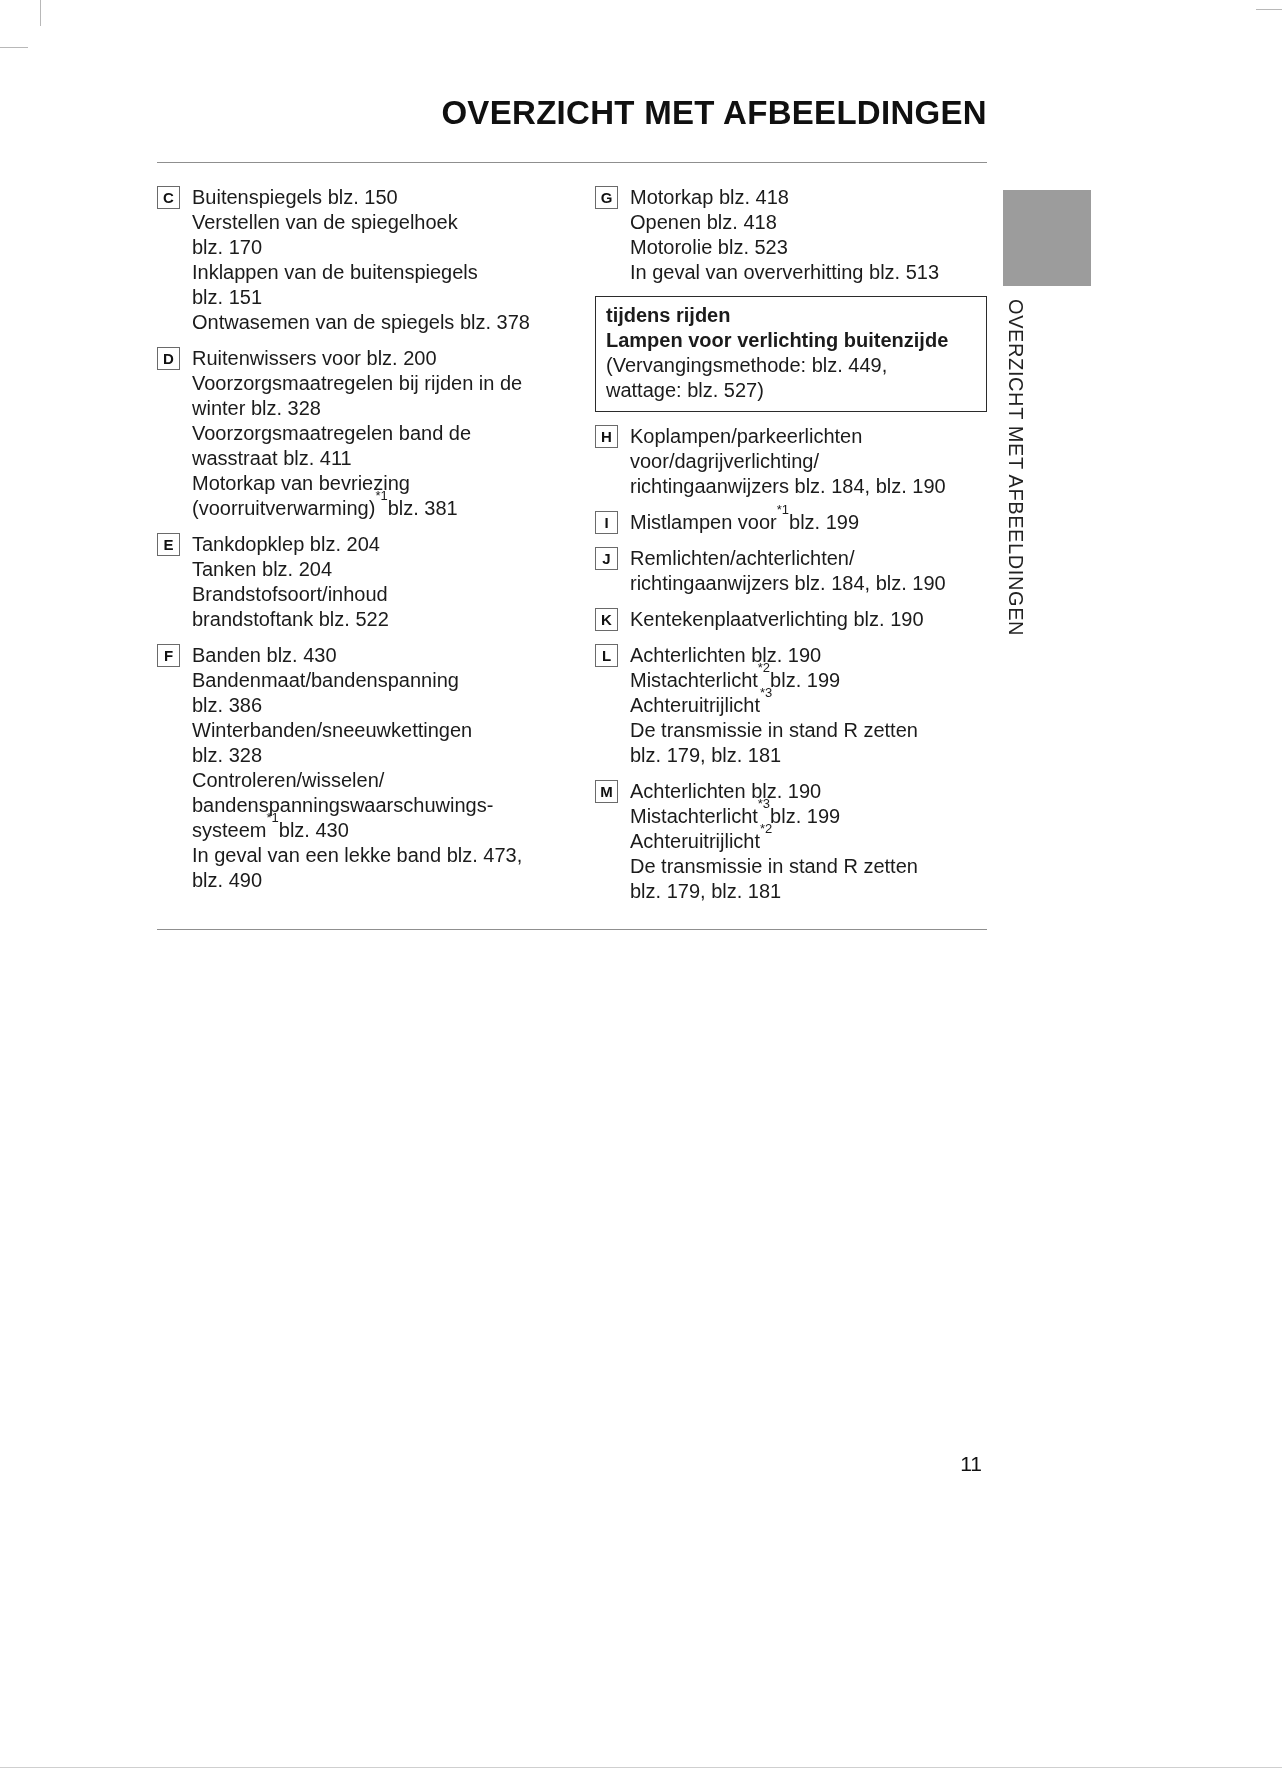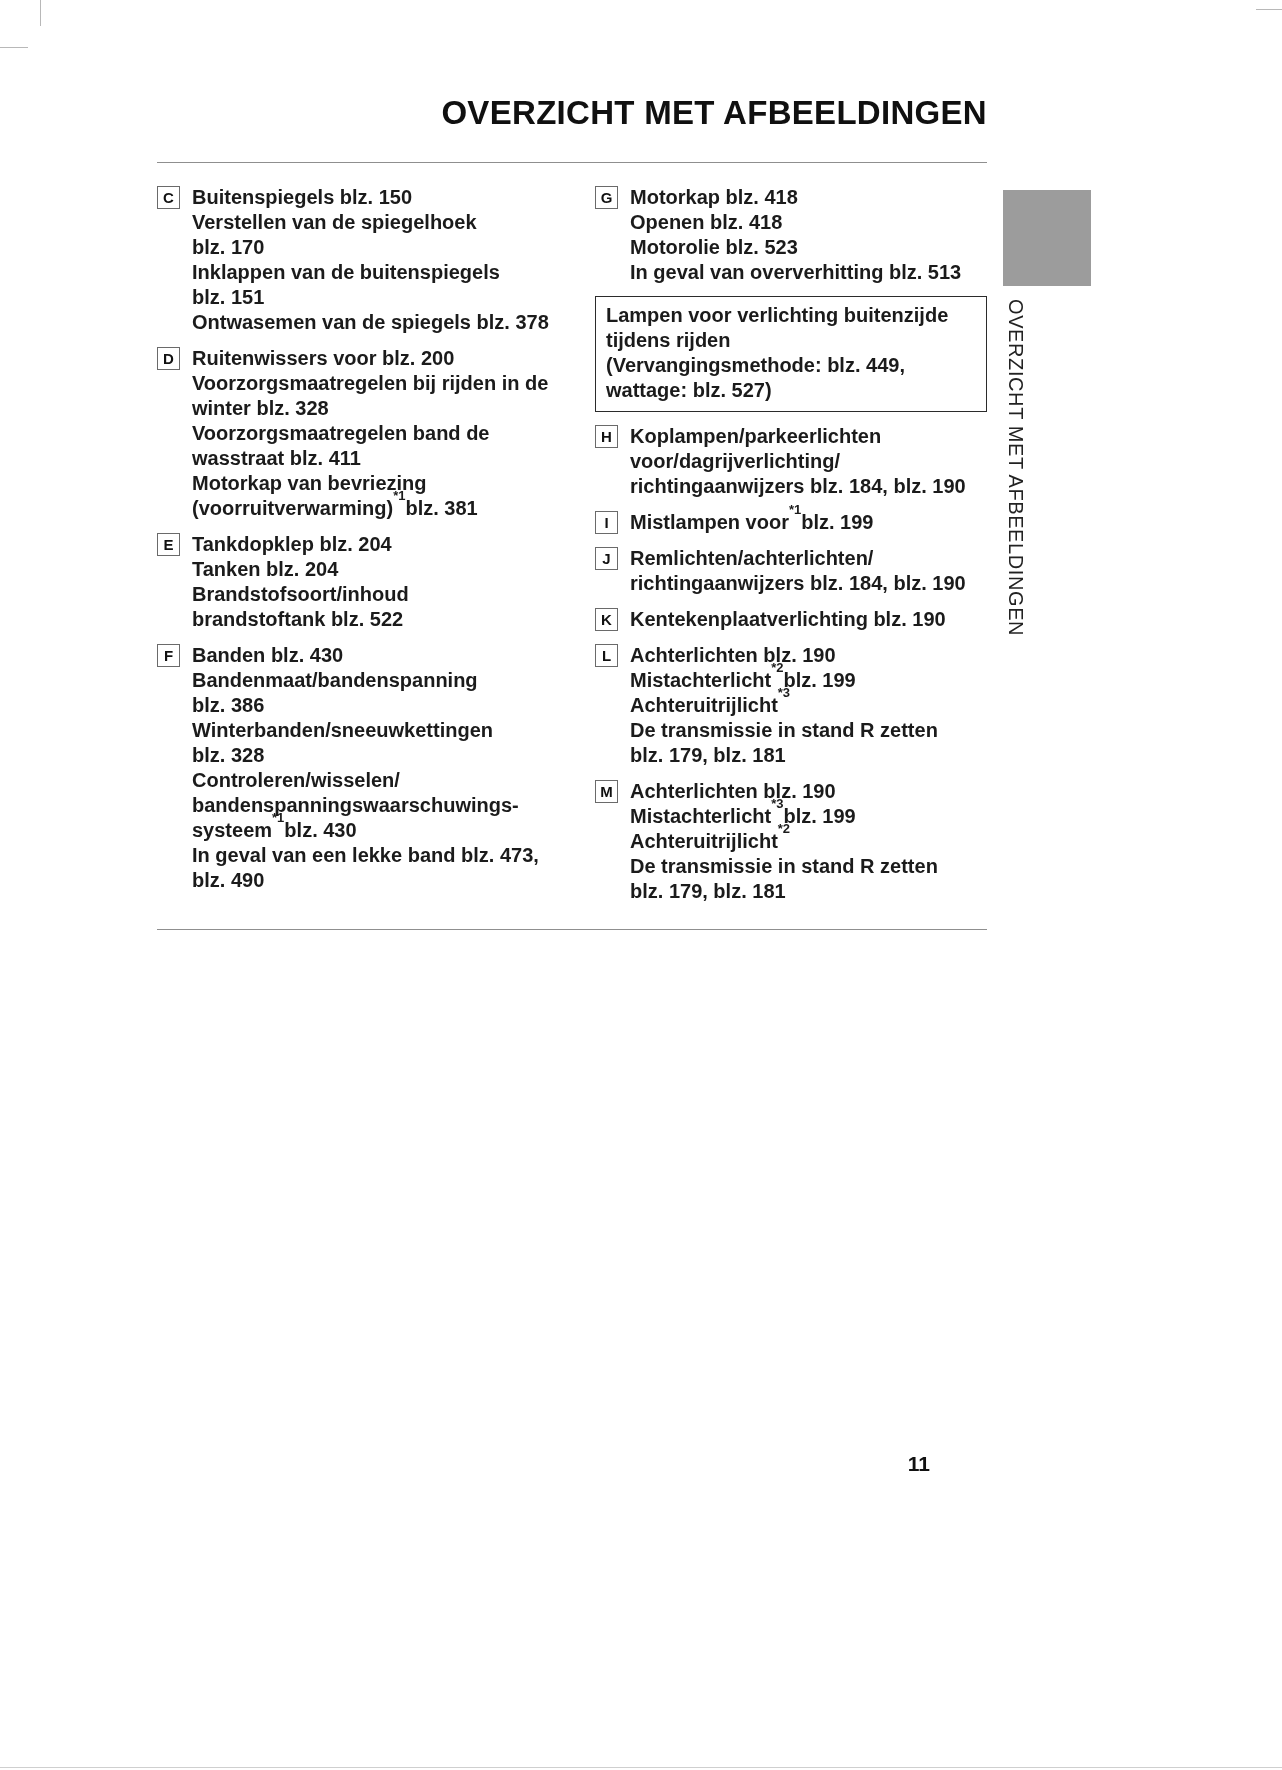--- a/index.html
+++ b/index.html
@@ -16,37 +16,37 @@
   .rule{ border-top:1px solid #8f8f8f; margin-top:29px; }
   .rule.bottom{ margin-top:14px; }
   .columns{ display:flex; gap:46px; margin-top:22px; }
   .col{ width:392px; }
   .item{ display:flex; align-items:flex-start; margin-bottom:11px; }
   .label-box{
     flex:0 0 23px; height:23px; border:1px solid #6a6a6a; font-size:15px; font-weight:700;
     display:flex; align-items:center; justify-content:center; margin-top:1px; color:#111; background:#fff;
   }
   .lines{ margin-left:12px; font-size:20px; line-height:25px; }
-  .line{ white-space:nowrap;font-weight:bold; }
+  .line{ white-space:nowrap; }
   sup.fnmark{ font-size:13px; line-height:0; position:relative; top:-7px; }
   .note-box{
     border:1px solid #2b2b2b; padding:6px 10px 8px; margin-bottom:12px;
     font-size:20px; line-height:25px;
   }
   .note-box .line.bold{ font-weight:700; }
   .footnotes{ margin-top:36px; font-size:20px; line-height:25px; }
   .footnote{ margin-bottom:12px; white-space:nowrap; }
   .gray-box{ position:absolute; left:1003px; top:190px; width:88px; height:96px; background:#9c9c9c; }
   .side-text{
     position:absolute; left:1004px; top:299px; writing-mode:vertical-rl; text-orientation:mixed;
     font-size:20px; letter-spacing:0.6px; color:#222;
   }
   .page-number{
-    position:absolute; left:888px; top:1452px; width:42px; text-align:right;
-    font-size:21px; font-weight:700; color:#111;
+    position:absolute; left:940px; top:1452px; width:42px; text-align:right;
+    font-size:21px; font-weight:400; color:#111;
   }
   .mark{ position:absolute; background:#b8b8b8; }
   .mark-tl-v{ left:40px; top:0; width:1px; height:26px; }
   .mark-tl-h{ left:0; top:47px; width:28px; height:1px; }
   .mark-tr-h{ right:0; top:9px; width:26px; height:1px; }
   .bottom-line{ position:absolute; left:0; top:1767px; width:1282px; height:1px; background:#cfcfcf; }
 </style>
 </head>
 <body>
 
@@ -115,22 +115,22 @@
           <div class="item">
             <span class="label-box">G</span>
             <div class="lines">
               <div class="line">Motorkap blz. 418</div>
               <div class="line">Openen blz. 418</div>
               <div class="line">Motorolie blz. 523</div>
               <div class="line">In geval van oververhitting blz. 513</div>
             </div>
           </div>
           <div class="note-box">
+            <div class="line bold">tijdens rijden</div>
             <div class="line bold">Lampen voor verlichting buitenzijde</div>
-            <div class="line bold">tijdens rijden</div>
             <div class="line">(Vervangingsmethode: blz. 449,</div>
             <div class="line">wattage: blz. 527)</div>
           </div>
           <div class="item">
             <span class="label-box">H</span>
             <div class="lines">
               <div class="line">Koplampen/parkeerlichten</div>
               <div class="line">voor/dagrijverlichting/</div>
               <div class="line">richtingaanwijzers blz. 184, blz. 190</div>
             </div>

